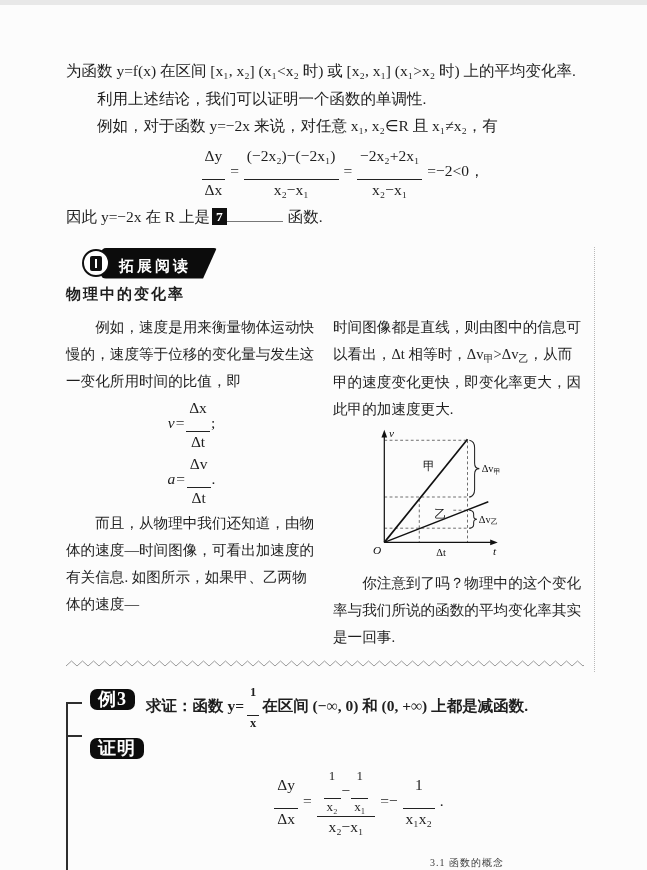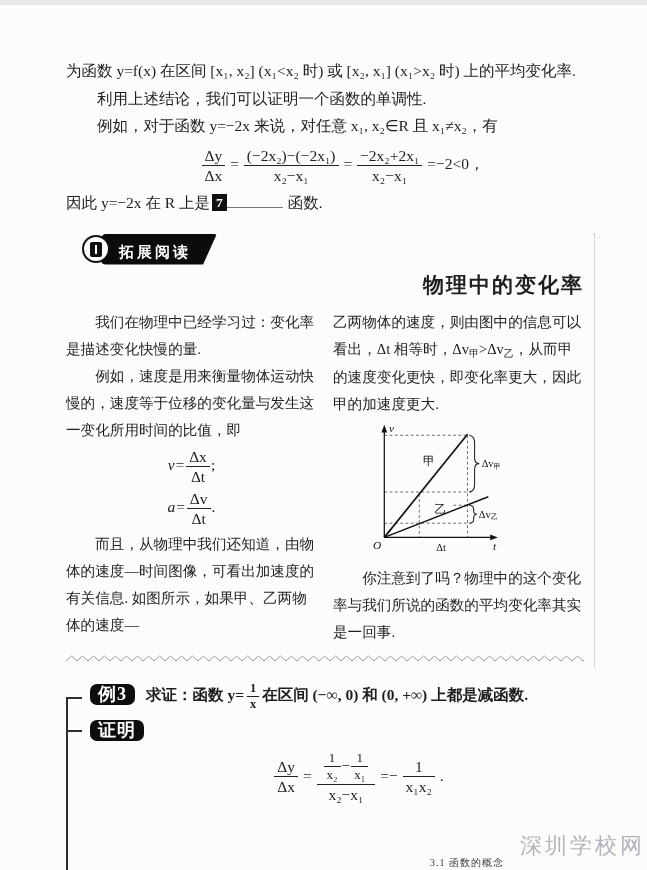--- a/index.html
+++ b/index.html
@@ -8,40 +8,40 @@
     position:relative; width:647px; height:870px; margin:5px auto;
     background:#fcfcfc; color:#1e1e1e; overflow:hidden;
   }
   
   .top{ padding:52px 28px 0 66px; font-size:15.5px; line-height:1.78; }
   .p{ margin:0; }
   .ind{ text-indent:2em; }
   .fline{ text-align:center; margin:7px 0 5px; font-size:15.5px; }
   .fline.small{ margin:4px 0; }
   .frac{ display:inline-block; vertical-align:middle; text-align:center; line-height:1.12; padding:0 1px; }
-  .frac .num{ display:block; border-bottom:1px solid #222; padding:0 3px 1px; }
+  .frac .num{ display:block; border-bottom:1px solid #222; padding:0 3px 15px; }
   .frac .den{ display:block; padding:1px 3px 0; }
   .frac.inline{ font-size:12.5px; line-height:1.05; margin:0 2px; }
   .fracbig > .num, .fracbig > .den { padding:1px 6px; }
   .blanknum{ display:inline-block; background:#101010; color:#fff; font-weight:bold;
     font-size:13.5px; line-height:17px; padding:0 4px; margin:0 0 0 2px; vertical-align:1px; }
   .blankline{ display:inline-block; width:56px; height:14px; border-bottom:1px solid #777; margin-right:5px; }
   
   .reading{ position:relative; margin:16px 52px 0 60px; padding:0 10px 4px 6px;
     border-right:1px dotted #b8b8b8; }
   .ribbon-row{ display:flex; align-items:center; height:32px; margin-left:16px; }
   .ricon{ width:28px; height:28px; border-radius:50%; border:2.5px solid #101010; background:#fff;
     display:flex; align-items:center; justify-content:center; position:relative; z-index:2; }
   .ricon-book{ width:12px; height:15px; background:#101010; border-radius:2px;
     display:flex; align-items:center; justify-content:center; }
   .ricon-stripe{ width:2px; height:9px; background:#fff; display:block; }
   .ribbon{ display:inline-block; background:#0c0c0c; color:#fff; font-weight:bold;
     font-size:15px; letter-spacing:3px; line-height:25px; padding:6px 26px 0 18px; margin-left:-9px;
     clip-path:polygon(0 0, 100% 0, 88% 100%, 0 100%); border-radius:5px 3px 3px 5px; }
-  .rtitle{ text-align:right; font-size:21px; font-weight:bold; letter-spacing:2px; margin:6px 0 10px; }
+  .rtitle{ text-align:left; font-size:15px; font-weight:bold; letter-spacing:2px; margin:6px 0 10px; }
   .cols{ display:flex; gap:16px; font-size:14.6px; line-height:1.85; }
   .col{ flex:1 1 0; }
   .rp{ margin:0; }
   .it{ font-style:italic; }
   .subcn{ font-size:10px; vertical-align:-3px; }
   .graph{ display:block; width:208px; height:142px; margin:4px auto 2px; }
   .zigzag{ display:block; width:100%; height:9px; margin-top:8px; }
   
   .examples{ position:relative; margin:14px 20px 0 62px; padding-left:28px;
     font-size:15.5px; line-height:1.75; }
@@ -89,34 +89,33 @@
             <span class="ricon-stripe"></span>
           </span>
         </span>
       <span class="ribbon">拓展阅读</span>
     </div>
     <h3 class="rtitle">物理中的变化率</h3>
 
     <div class="cols">
 
       <div class="col">
-        <p class="rp ind">我们在物理中已经学习过：变化率是描述变化快慢的量.</p>
         <p class="rp ind">例如，速度是用来衡量物体运动快慢的，速度等于位移的变化量与发生这一变化所用时间的比值，即</p>
         <div class="fline small">
           <span class="it">v=</span><span class="frac"><span class="num">Δx</span><span class="den">Δt</span></span><span>;</span>
         </div>
         <div class="fline small">
           <span class="it">a=</span><span class="frac"><span class="num">Δv</span><span class="den">Δt</span></span><span>.</span>
         </div>
         <p class="rp ind">而且，从物理中我们还知道，由物体的速度—时间图像，可看出加速度的有关信息. 如图所示，如果甲、乙两物体的速度—</p>
       </div>
 
       <div class="col">
         <p class="rp">
-          <span>乙两物体的速度，则由图中的信息可以看出，Δt 相等时，Δv</span><span class="subcn">甲</span><span>&gt;Δv</span><span class="subcn">乙</span><span>，从而甲的速度变化更快，即变化率更大，因此甲的加速度更大.</span>
+          <span>时间图像都是直线，则由图中的信息可以看出，Δt 相等时，Δv</span><span class="subcn">甲</span><span>&gt;Δv</span><span class="subcn">乙</span><span>，从而甲的速度变化更快，即变化率更大，因此甲的加速度更大.</span>
         </p>
 
         <svg class="graph" viewBox="0 0 220 150">
 
           <g stroke="#555" stroke-width="0.9" stroke-dasharray="3,2.6" fill="none">
             <line x1="31" y1="15" x2="119" y2="15"></line>
             <line x1="31" y1="75" x2="123" y2="75"></line>
             <line x1="31" y1="108" x2="123" y2="108"></line>
             <line x1="104" y1="89" x2="123" y2="89"></line>
             <line x1="68" y1="77" x2="68" y2="123"></line>
@@ -185,15 +184,14 @@
         <span class="num"><span class="frac" style="font-size:13px"><span class="num">1</span><span class="den">x₂</span></span><span>−</span><span class="frac" style="font-size:13px"><span class="num">1</span><span class="den">x₁</span></span></span>
         <span class="den">x₂−x₁</span>
       </span>
       <span>=−</span>
       <span class="frac"><span class="num">1</span><span class="den">x₁x₂</span></span>
       <span>.</span>
     </div>
 
   </section>
 
-  <div class="watermark">深圳学校网</div>
   <div class="foot">3.1  函数的概念</div>
 </div>
 
 </body></html>

